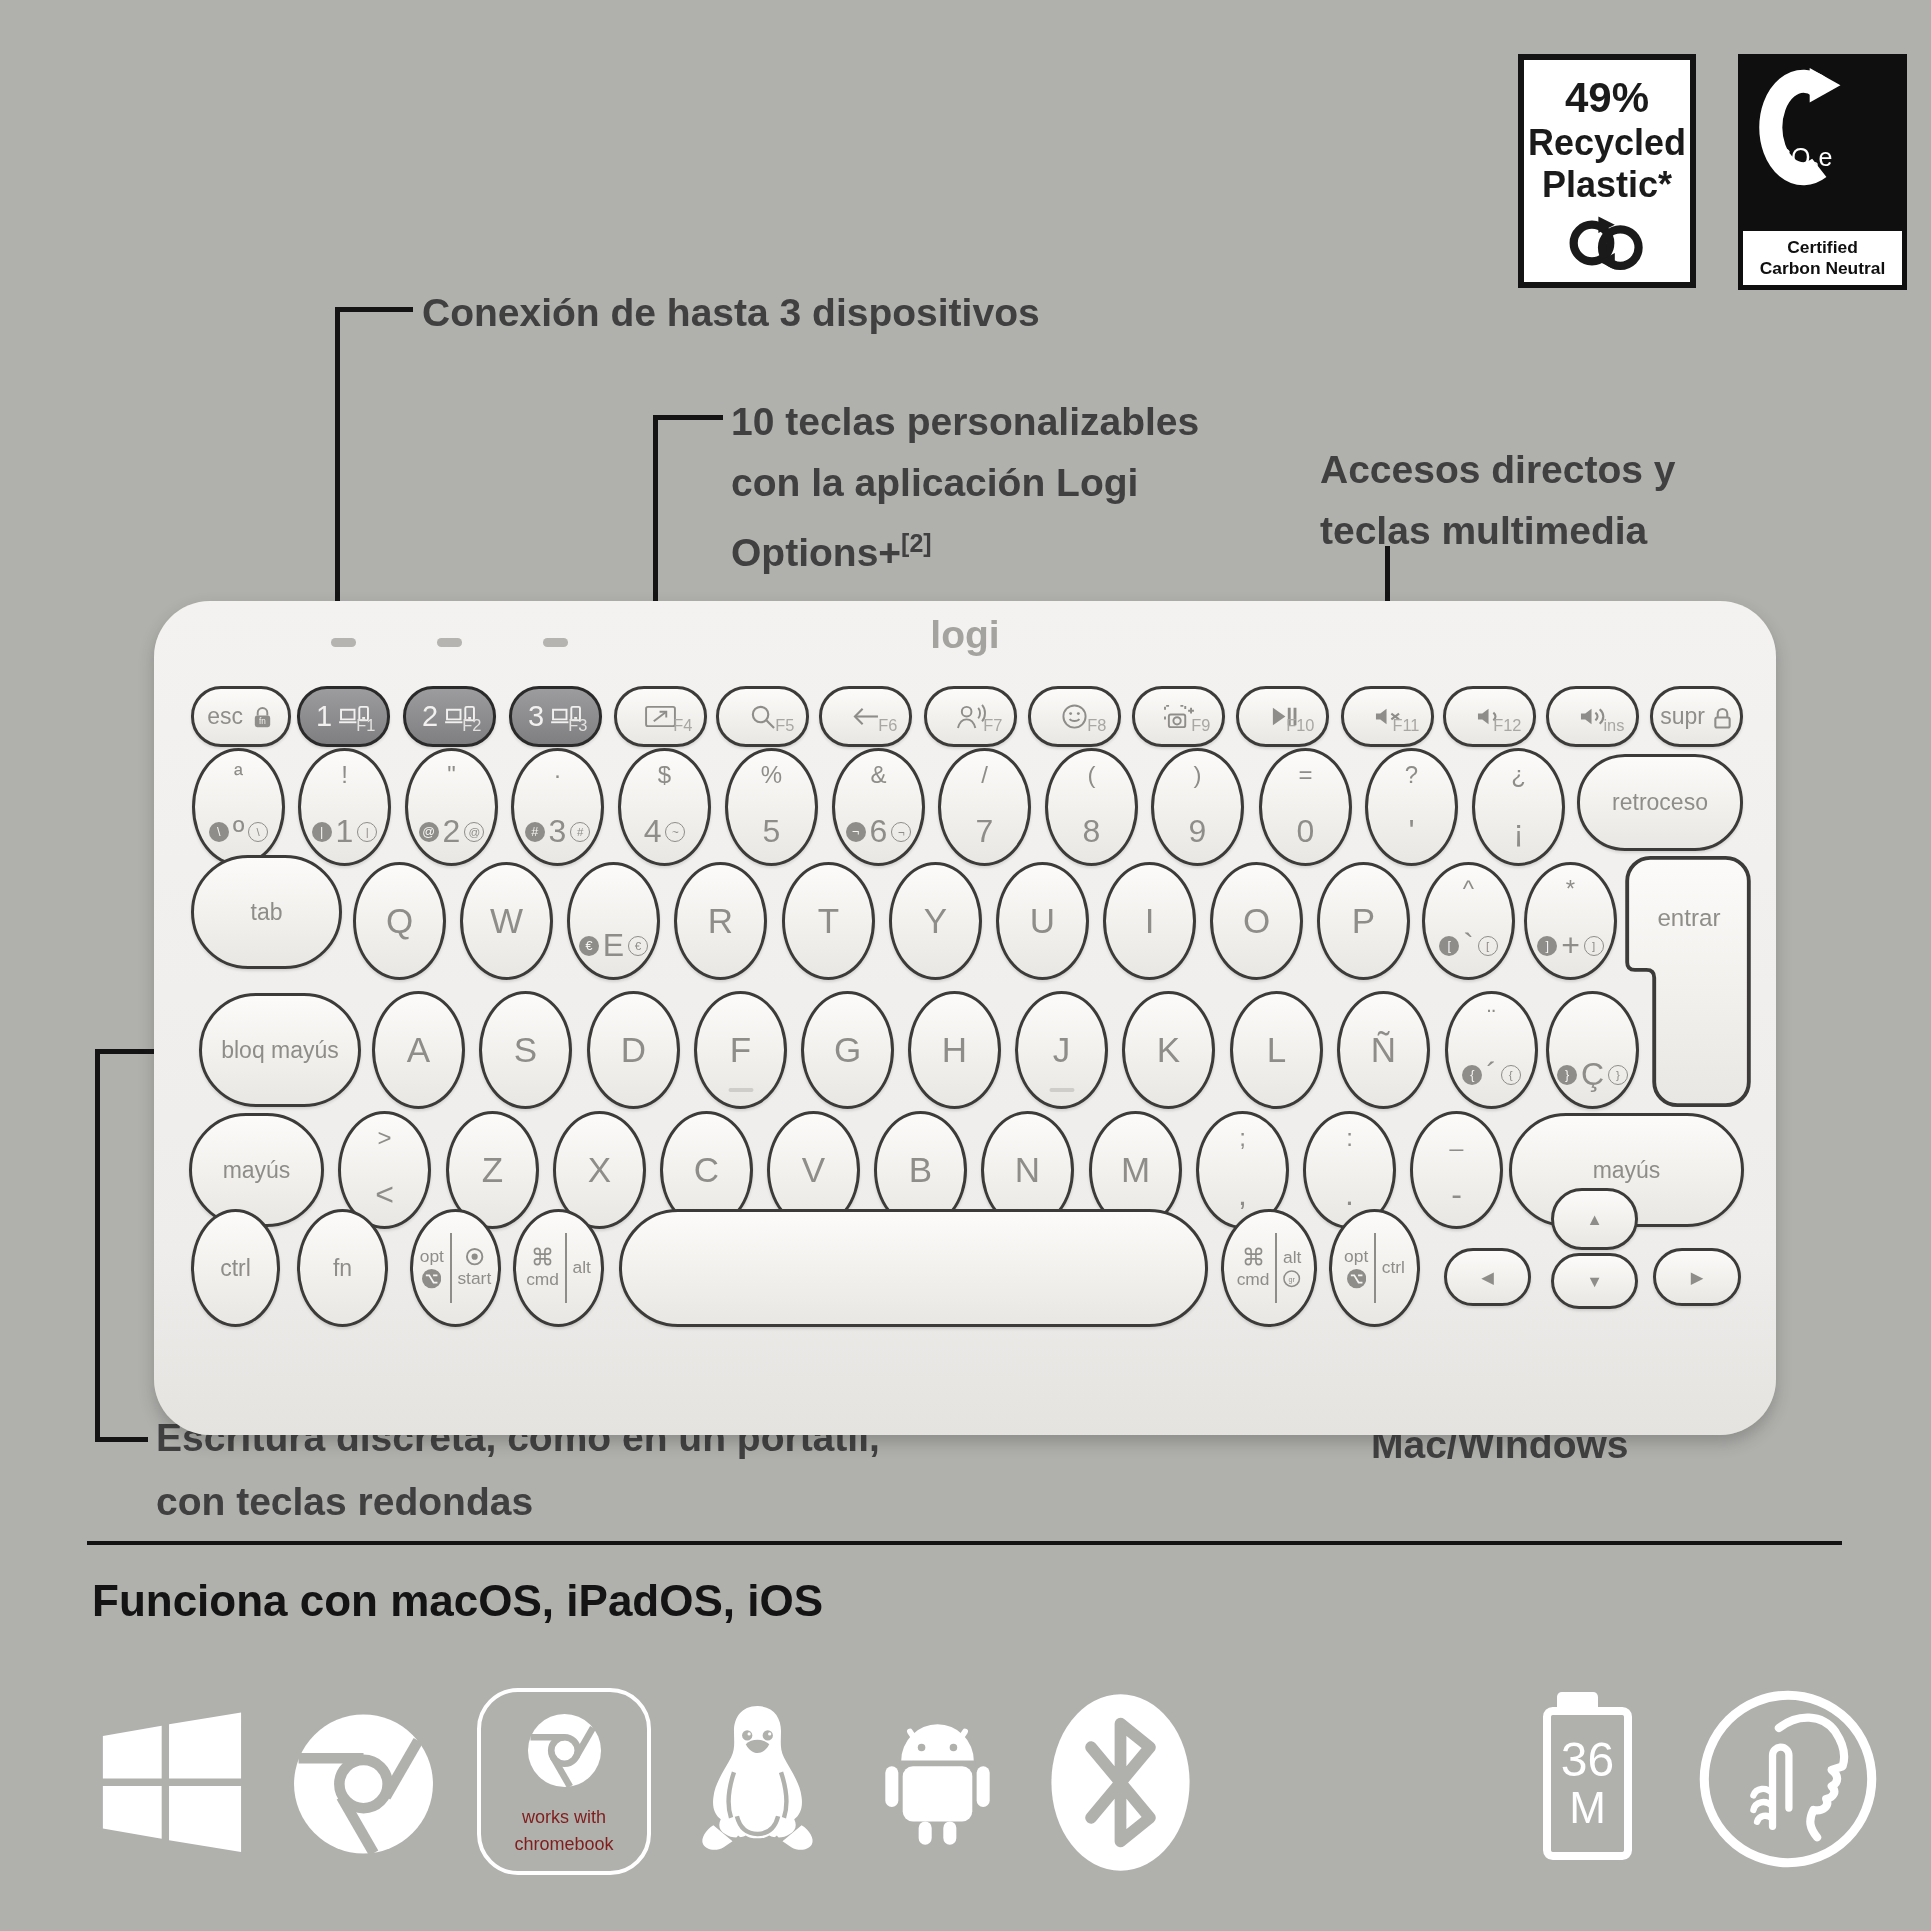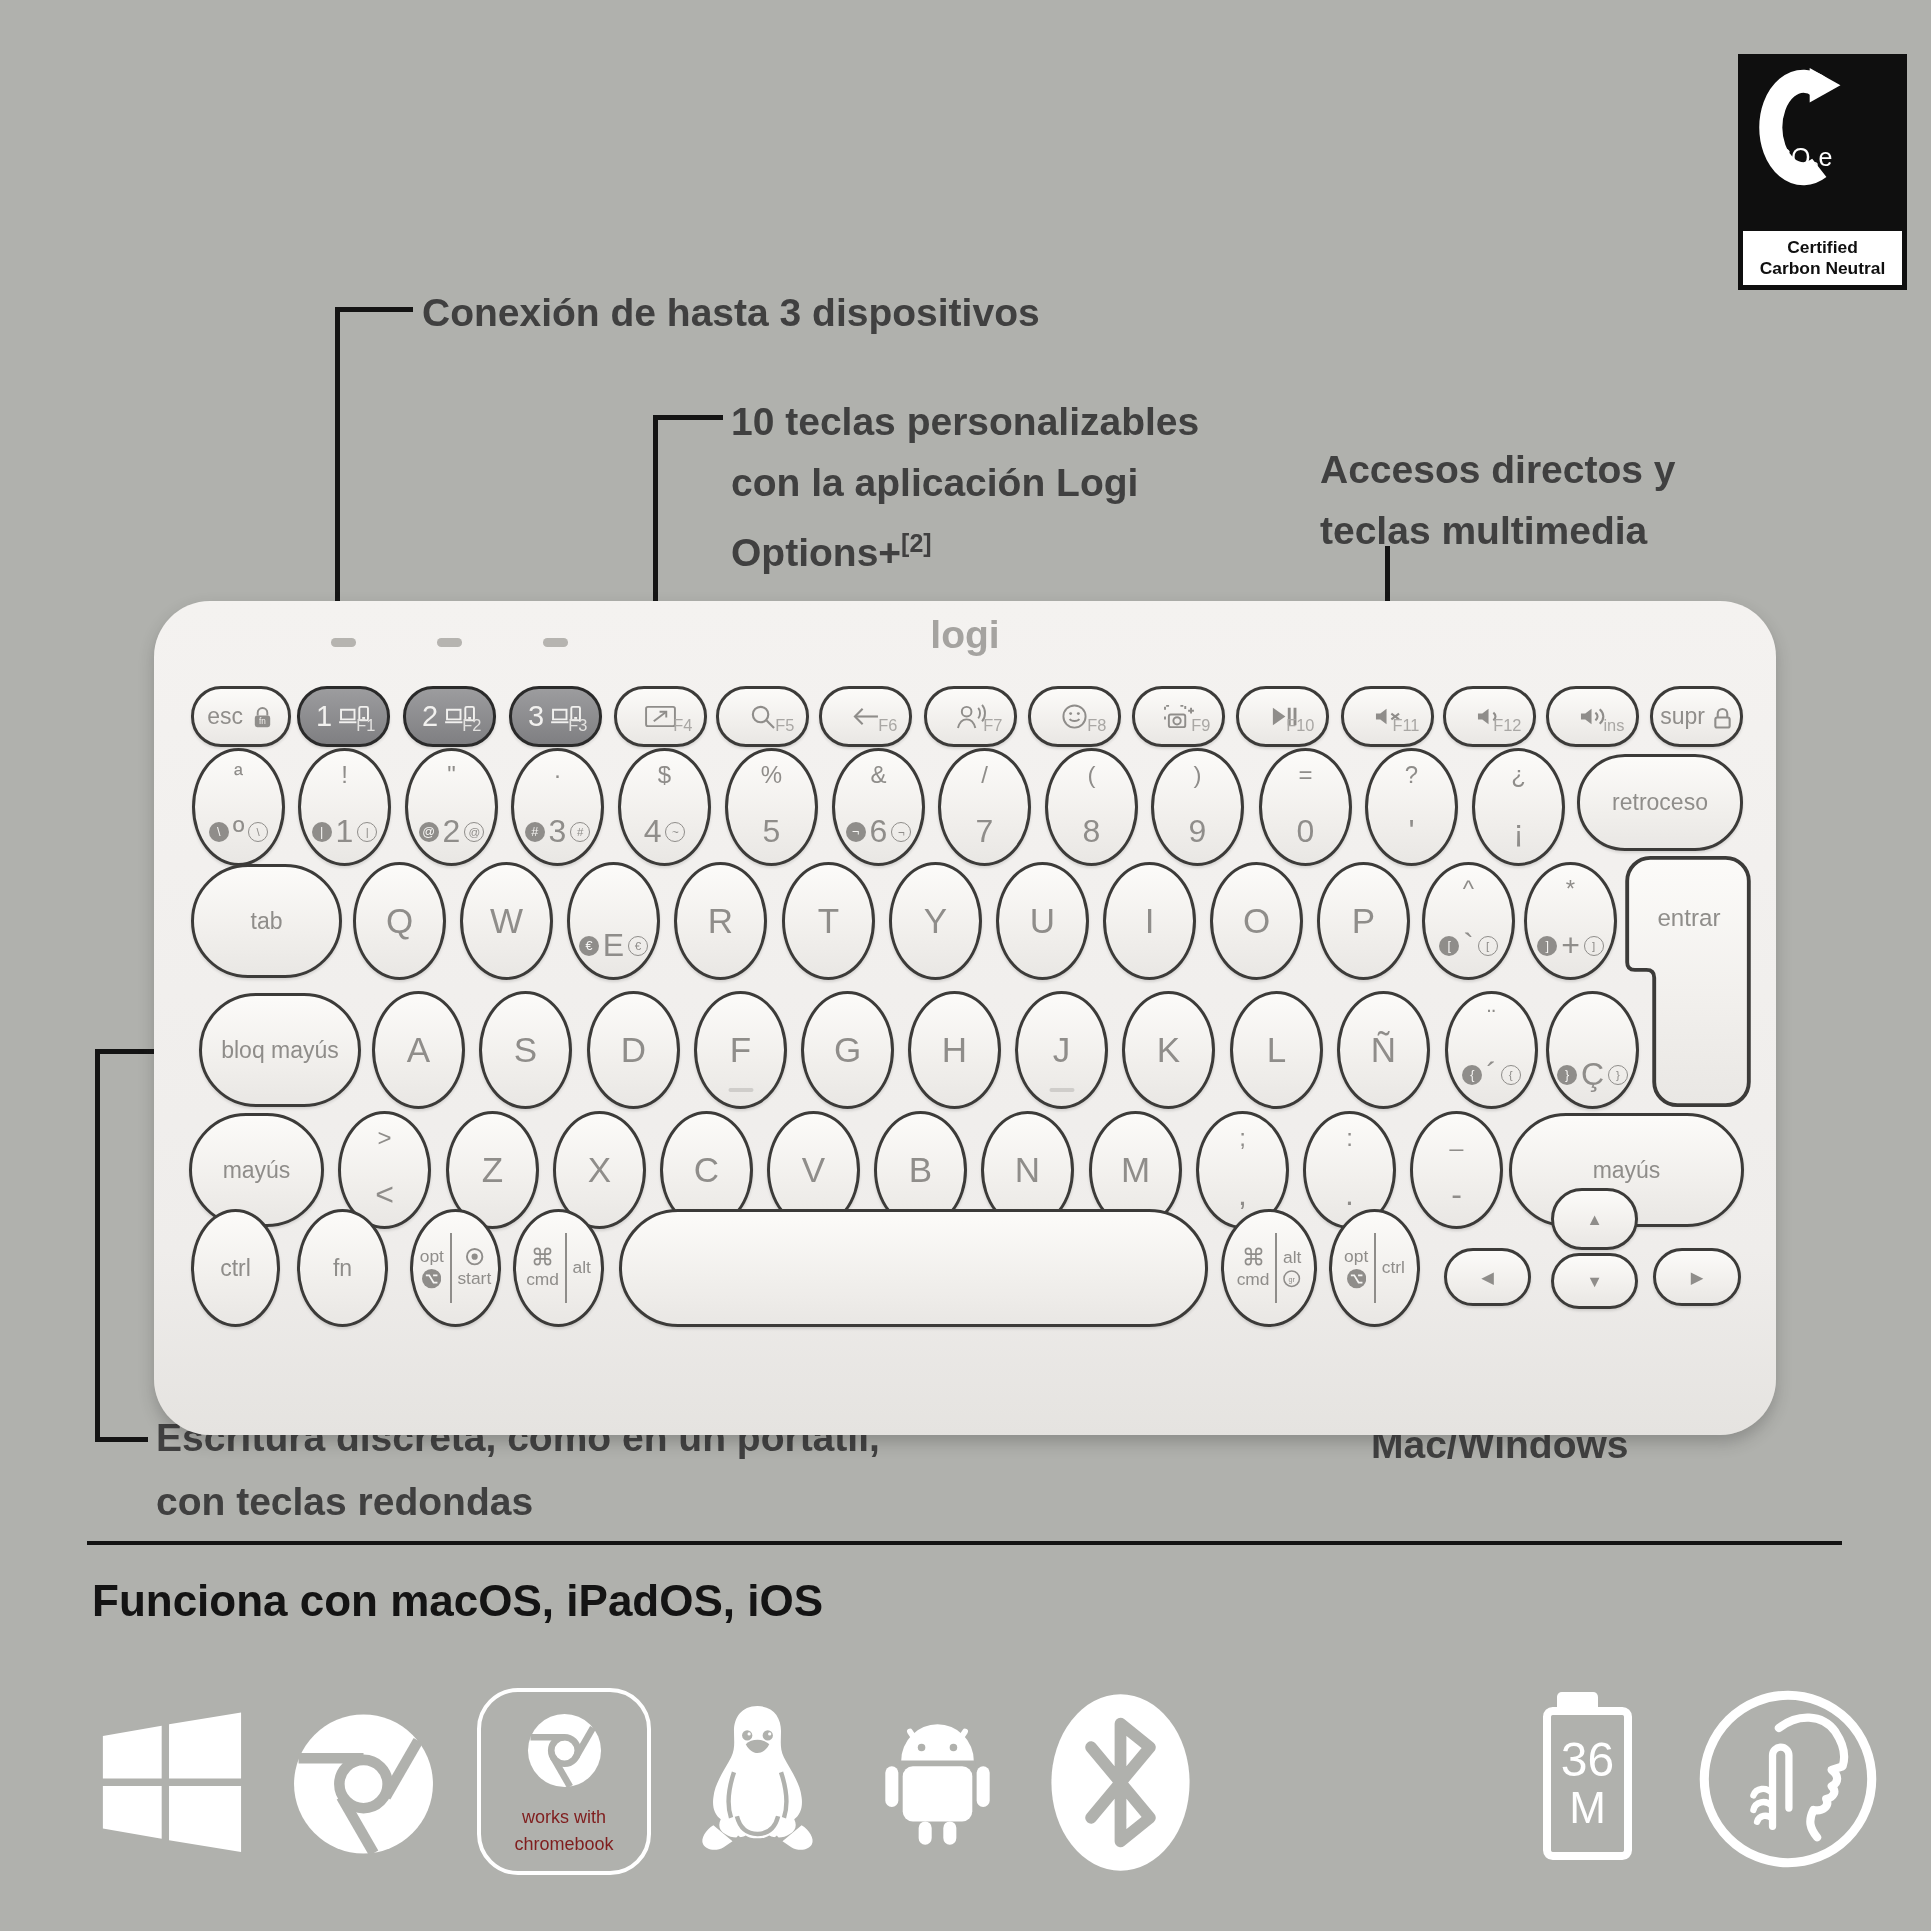--- a/index.html
+++ b/index.html
@@ -57,20 +57,33 @@
   .bnub{width:41px;height:14.5px;background:#ffffff;border-radius:4.8px 4.8px 0 0;margin:0 auto;}
   .bbody{width:89px;height:153px;border:8.7px solid #ffffff;border-radius:9.7px;box-sizing:border-box;display:flex;flex-direction:column;align-items:center;justify-content:center;color:#ffffff;}
   .bbody .b36{font-size:48px;line-height:50px;}
   .bbody .bm{font-size:44px;line-height:46px;}
 </style>
 </head>
 <body>
 
 <div id="canvas">
 
+  <div class="badge-recycled">
+    <div class="pct">49%</div>
+    <div class="bl">Recycled</div>
+    <div class="bl">Plastic*</div>
+    <svg width="97" height="64" viewBox="0 0 100 70" style="margin-top:5.8px;">
+      <g stroke="#1a1a1a" stroke-width="9" fill="none">
+        <circle cx="33" cy="35" r="20"></circle>
+          <circle cx="64" cy="40" r="20"></circle>
+      </g>
+      <path d="M40 6 L58 15 L40 24 Z" fill="#1a1a1a"></path>
+      <path d="M58 64 L40 55 L58 46 Z" fill="#1a1a1a"></path>
+    </svg>
+  </div>
 
   <div class="badge-carbon">
     <svg width="100" height="127" viewBox="0 0 104 128" style="position:absolute;left:13.5px;top:9.7px;">
       <path d="M70 22 A34 48 0 1 0 70 106" stroke="#ffffff" stroke-width="24" fill="none"></path>
       <path d="M60 2 L92 20 L60 38 Z" fill="#ffffff"></path>
     </svg>
     <div class="co2"><span>CO</span><sub>2</sub><span>e</span></div>
     <div class="cert">
       <div>Certified</div>
       <div>Carbon Neutral</div>
@@ -379,21 +392,21 @@
         </div>
         <div class="key" style="left:1318px;top:147px;width:93px;height:118px;border-radius:50%;">
           <span class="ktop">¿</span>
           <div class="kbot">
             <span class="km">¡</span>
           </div>
         </div>
         <div class="key" style="left:1423px;top:153px;width:166px;height:97px;border-radius:48px;">
           <span class="klabel">retroceso</span>
         </div>
-        <div class="key" style="left:37px;top:263px;width:151px;height:114px;border-radius:57px;justify-content:center;">
+        <div class="key" style="left:37px;top:254px;width:151px;height:114px;border-radius:57px;justify-content:center;">
           <span class="klabel">tab</span>
         </div>
         <div class="key" style="left:199px;top:261px;width:93px;height:118px;border-radius:50%;">
           <span class="kmain">Q</span>
         </div>
         <div class="key" style="left:306px;top:261px;width:93px;height:118px;border-radius:50%;">
           <span class="kmain">W</span>
         </div>
         <div class="key" style="left:413px;top:261px;width:93px;height:118px;border-radius:50%;">
           <div class="kbot">

